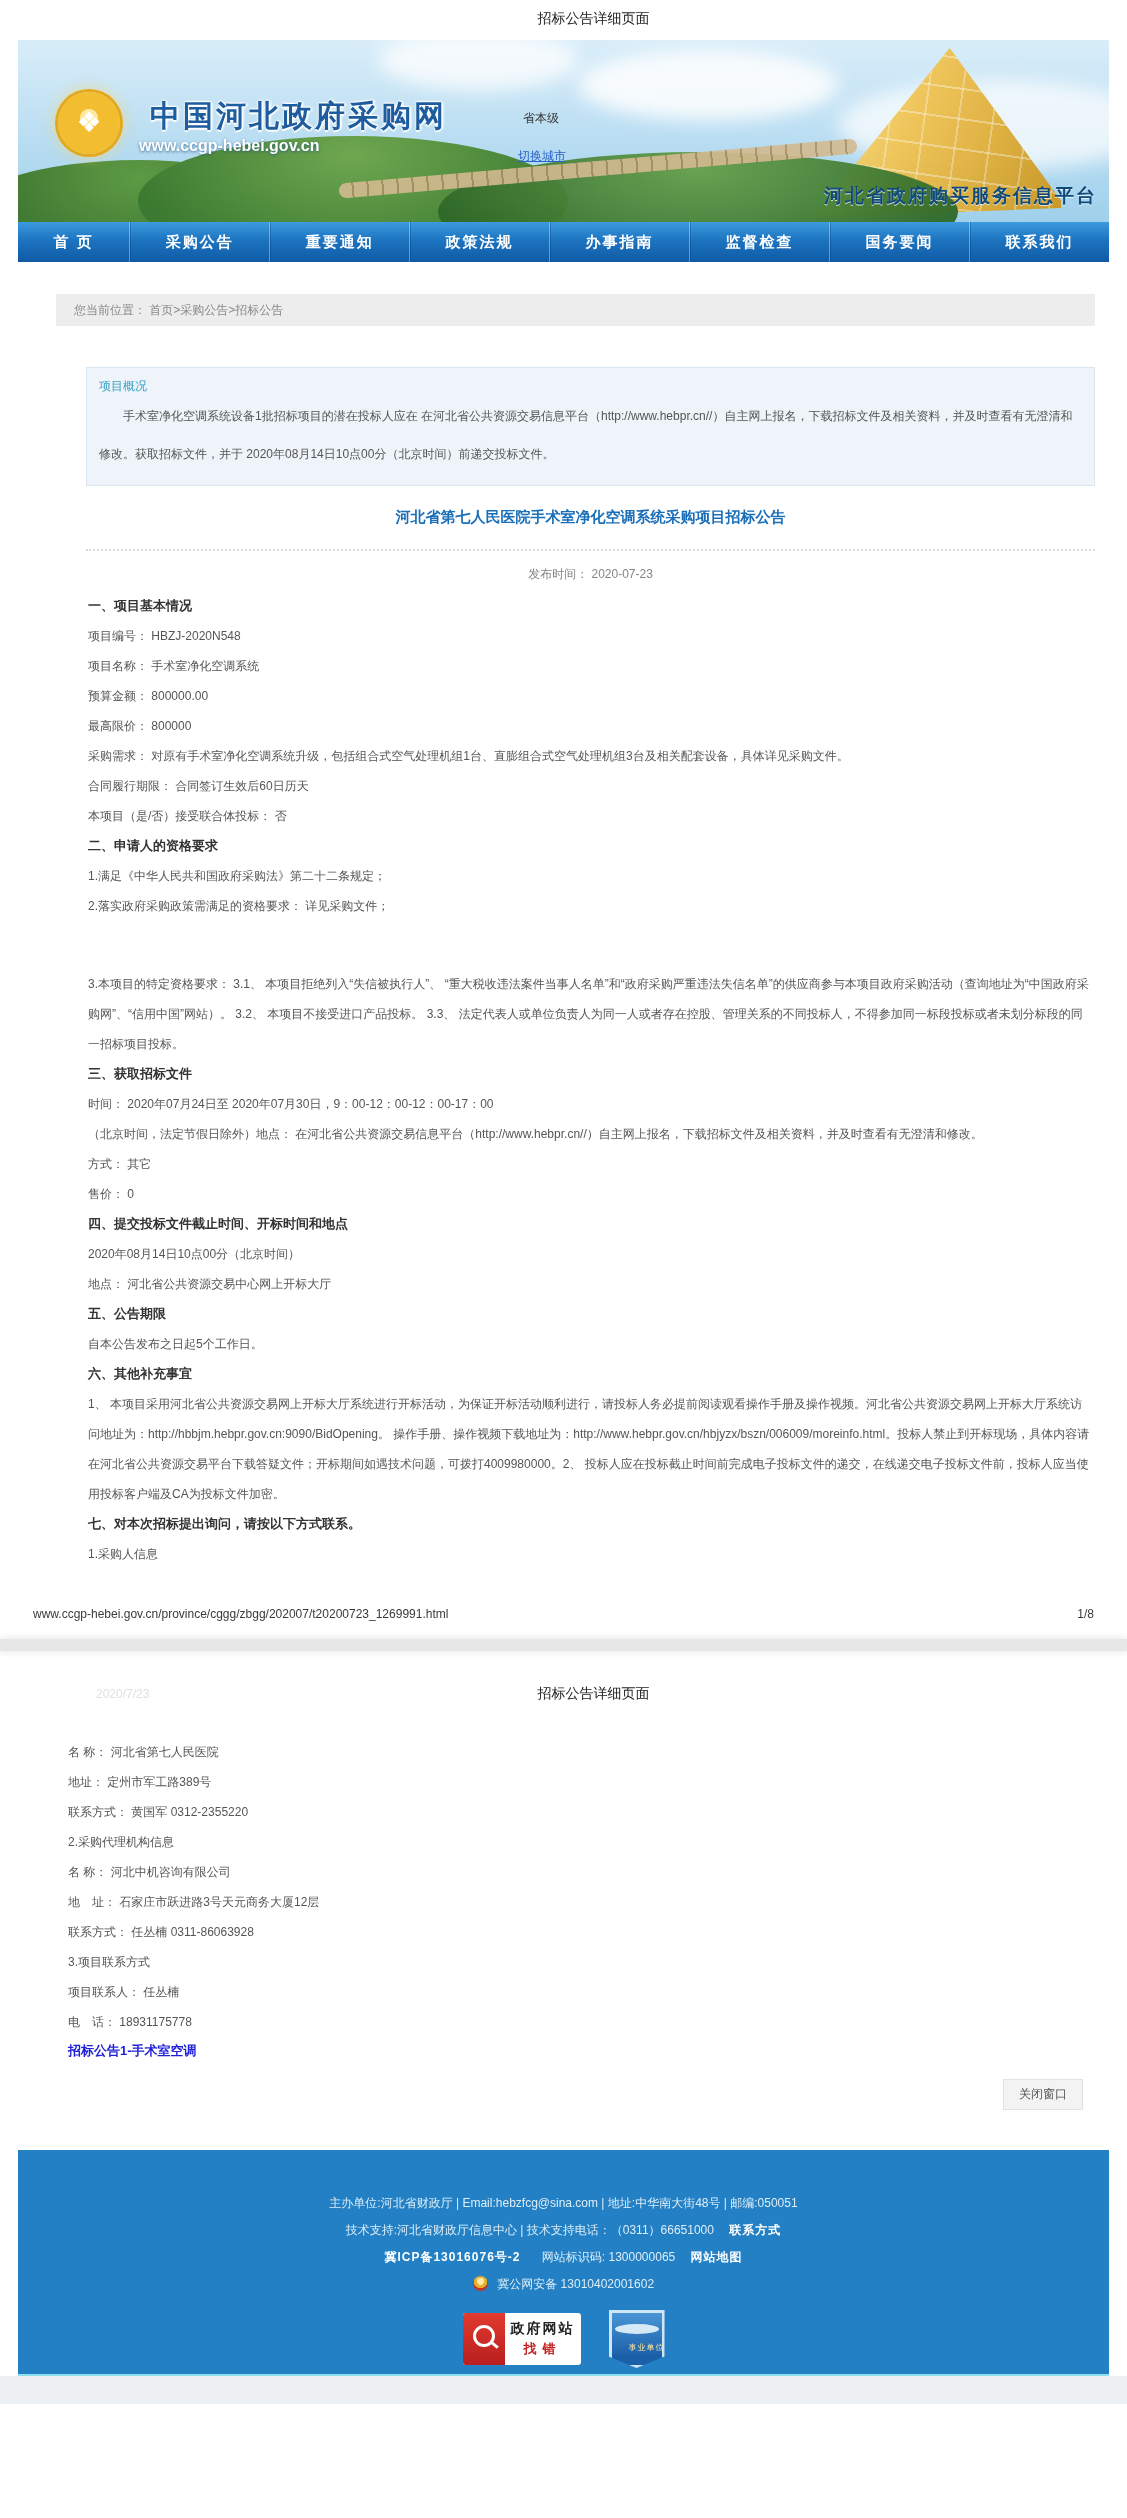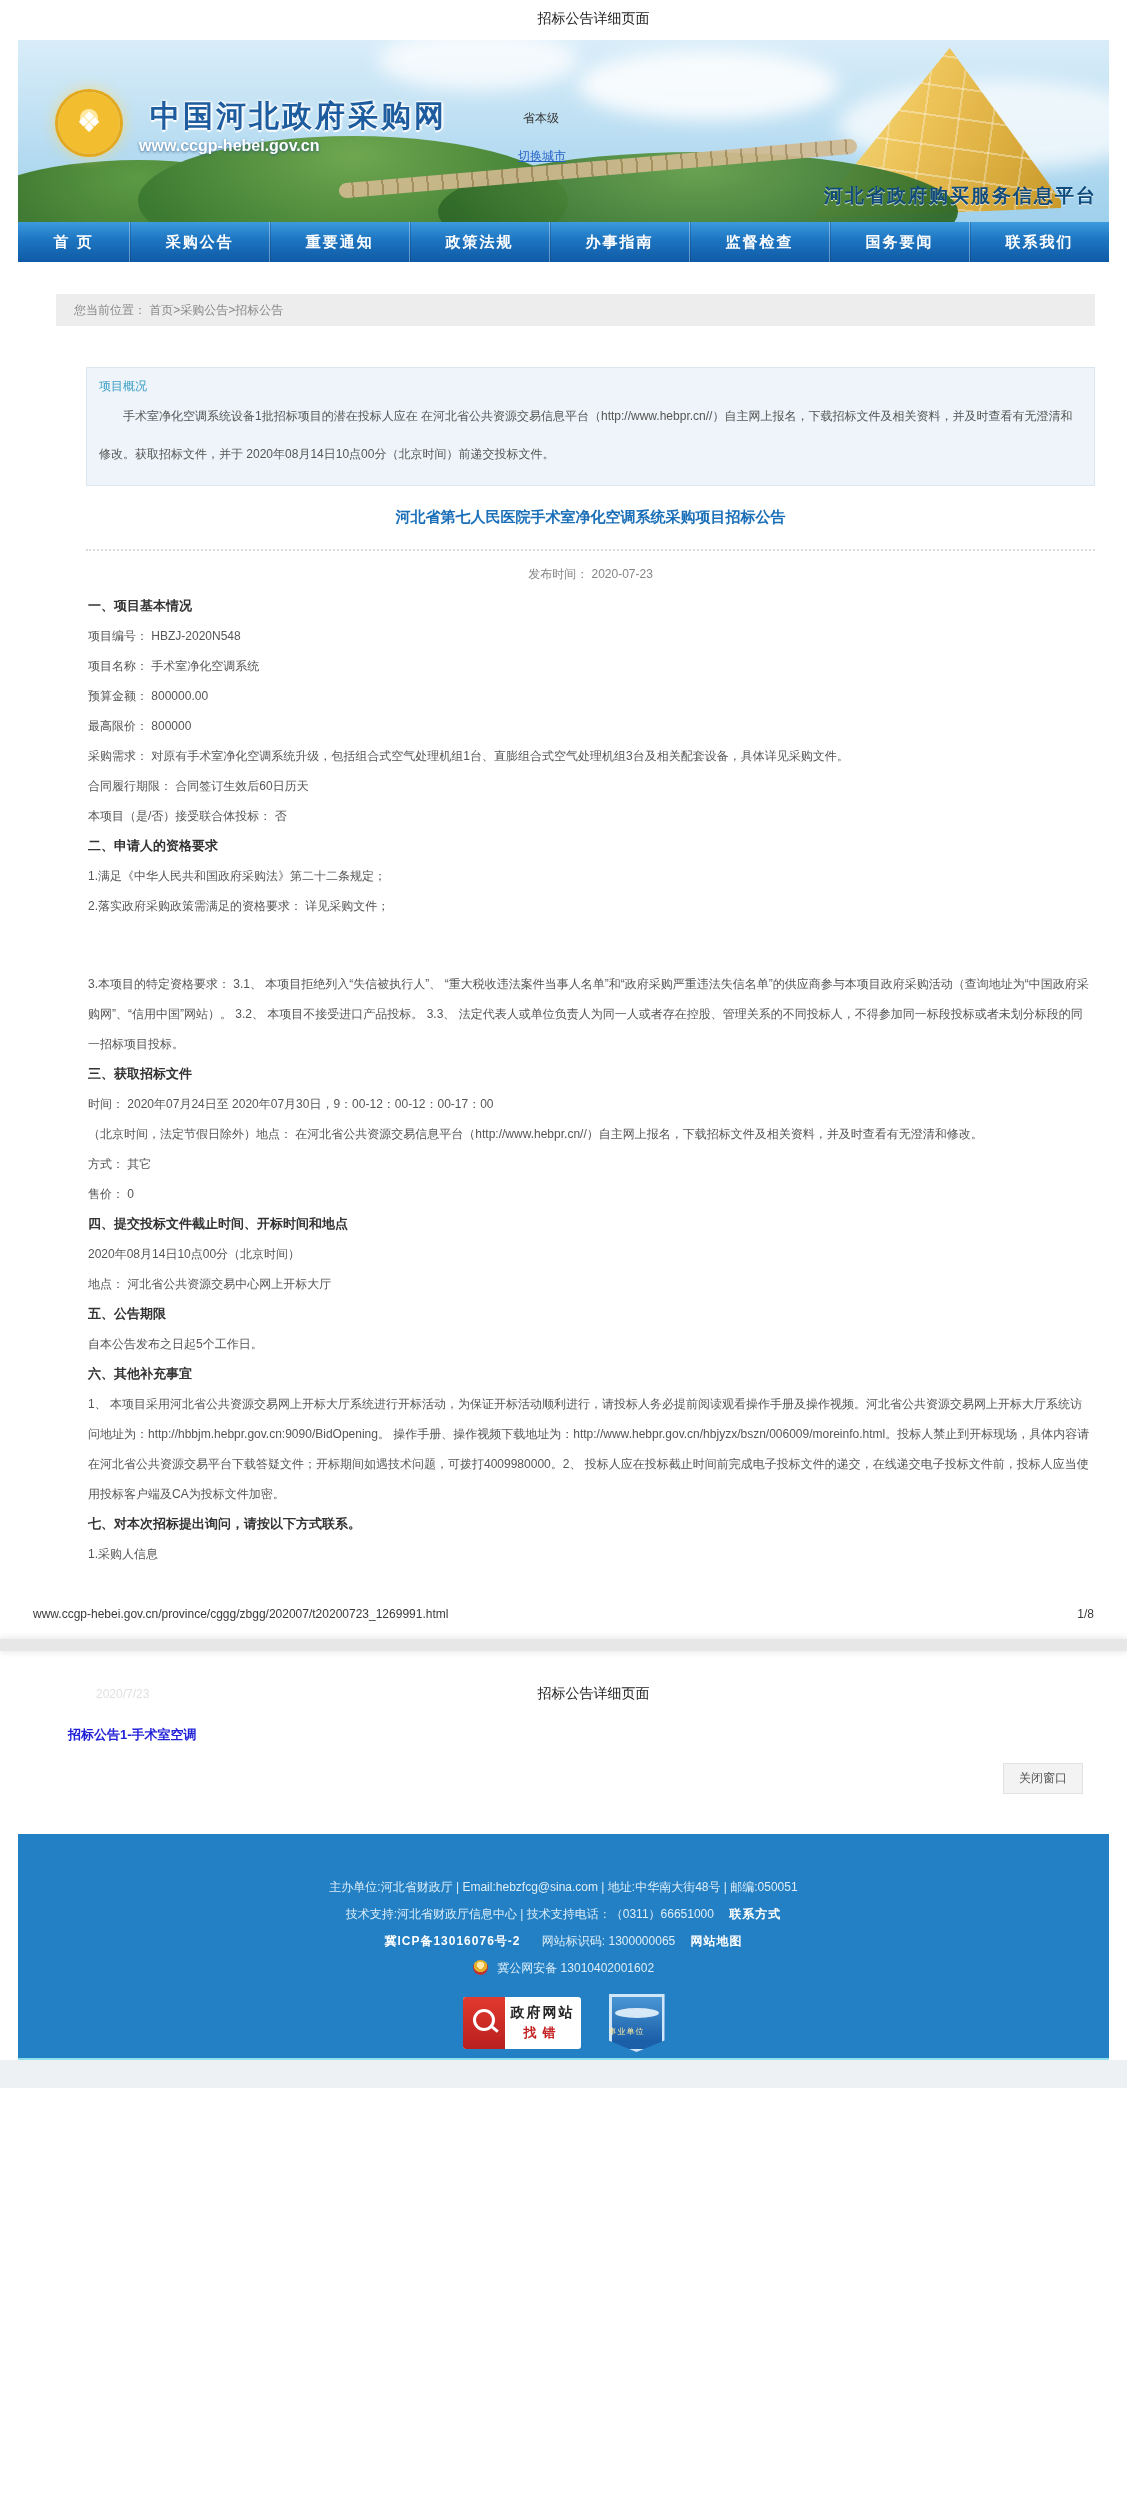--- a/index.html
+++ b/index.html
@@ -109,21 +109,21 @@
     background:#fff; transform:rotate(40deg); }
   .zf-text { flex:1; display:flex; flex-direction:column; justify-content:center; align-items:center; }
   .zf-t1 { font-size:14px; font-weight:bold; color:#222; letter-spacing:2px; }
   .zf-t2 { font-size:13px; font-weight:bold; color:#c42020; letter-spacing:6px; margin-top:2px; }
   .badge-sy { width:56px; height:58px; position:relative; cursor:pointer;
     background:linear-gradient(180deg,#4d9ad8 0%,#1b5fa8 80%);
     clip-path:polygon(50% 100%,100% 80%,100% 0,0 0,0 80%);
     box-shadow:inset 0 0 0 3px #cfe6f8; }
   .badge-sy::before { content:""; position:absolute; left:6px; top:14px; width:44px; height:10px;
     background:#e8f4fc; border-radius:50%; opacity:.9; }
-  .sy-text { position:absolute; left:0; right:0; top:32px; text-align:left; font-size:8px;
+  .sy-text { position:absolute; left:0; right:0; top:32px; text-align:right; font-size:8px;
     color:#fde9a2; letter-spacing:1px; }
   .strip-cyan { height:2px; background:#8fe0ef; }
   .strip-gray { height:28px; background:#eef1f4; }
   .spacer-bottom { height:68px; }
 </style>
 </head>
 <body>
 
 <div class="doc-head">
   <div class="doc-title">招标公告详细页面</div>
@@ -211,20 +211,32 @@
 </div>
 
 <div class="page-sep"></div>
 
 <div class="frame">
   <div class="p2-head">
     <div class="p2-date">2020/7/23</div>
     <div class="p2-title">招标公告详细页面</div>
   </div>
 
+  <div class="p2-lines" id="p2-lines">
+      <p>名 称： 河北省第七人民医院</p>
+      <p>地址： 定州市军工路389号</p>
+      <p>联系方式： 黄国军 0312-2355220</p>
+      <p>2.采购代理机构信息</p>
+      <p>名 称： 河北中机咨询有限公司</p>
+      <p>地　址： 石家庄市跃进路3号天元商务大厦12层</p>
+      <p>联系方式： 任丛楠 0311-86063928</p>
+      <p>3.项目联系方式</p>
+      <p>项目联系人： 任丛楠</p>
+      <p>电　话： 18931175778</p>
+    </div>
   <div class="p2-links" id="p2-links">
       <p>招标公告1-手术室空调</p>
     </div>
 
   <div class="close-row">
     <span class="close-btn">关闭窗口</span>
   </div>
 
   <div class="site-footer">
     <div class="f-line">主办单位:河北省财政厅 | Email:hebzfcg@sina.com | 地址:中华南大街48号 | 邮编:050051</div>

